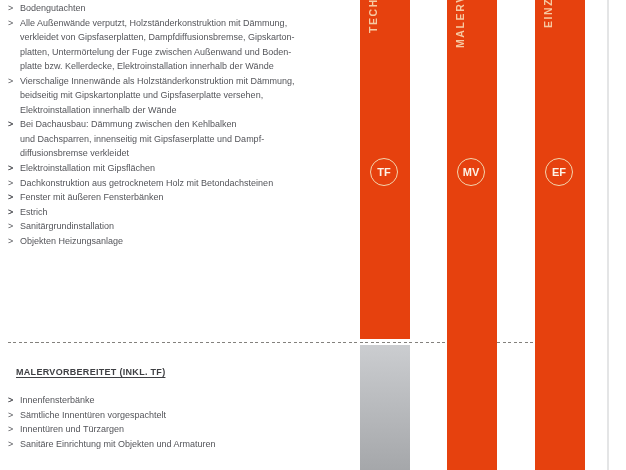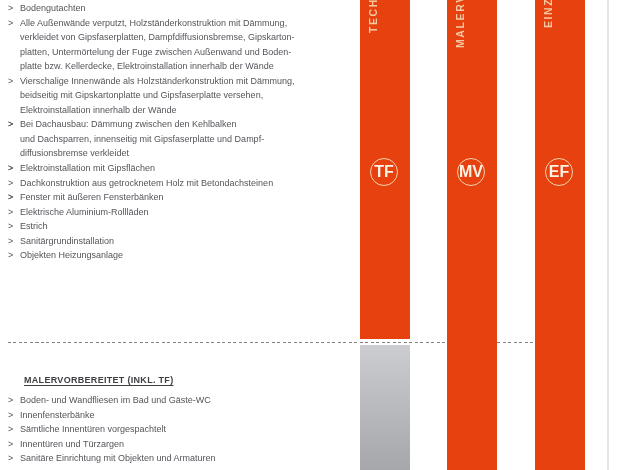--- a/index.html
+++ b/index.html
@@ -29,21 +29,21 @@
   }
   .feature-list li .marker {
     position: absolute; left: 0; top: 0;
     white-space: normal;
   }
   #list-technikfertig { position: absolute; left: 8px; top: 1px; width: 340px; }
   #list-malervorbereitet { position: absolute; left: 8px; top: 393px; width: 340px; }
 
   .section-heading {
     position: absolute; left: 8px; top: 359px;
-    margin: 16px;
+    margin: 8px;
     font-size: 9px; font-weight: bold;
     letter-spacing: 0.3px;
     color: #3e3f43;
     text-decoration: underline;
     text-underline-offset: 2px;
   }
 
   
   .dashed-divider {
     position: absolute; left: 8px; top: 342px;
@@ -84,21 +84,21 @@
   #col-tf .vlabel { top: 21px; }
   #col-mv .vlabel { top: 36px; }
   #col-ef .vlabel { top: 16px; }
 
   .badge {
     position: absolute; left: 10px; top: 158px;
     width: 26px; height: 26px;
     border: 1.6px solid #f3d4ad;
     border-radius: 50%;
     display: flex; align-items: center; justify-content: center;
-    font-size: 16px; font-weight: bold;
+    font-size: 11px; font-weight: bold;
     color: #fdf3e6;
   }
 
   
   .page-edge-line {
     position: absolute; left: 607px; top: 0;
     width: 2px; height: 470px;
     background: #e4e5e6;
   }
 </style>
@@ -118,31 +118,31 @@
 Elektroinstallation innerhalb der Wände</span></li>
     <li><span class="marker">&gt;</span></li>
     <li><span class="marker">&gt;</span><span>Bei Dachausbau: Dämmung zwischen den Kehlbalken
 und Dachsparren, innenseitig mit Gipsfaserplatte und Dampf-
 diffusionsbremse verkleidet</span></li>
     <li><span class="marker">&gt;</span></li>
     <li><span class="marker">&gt;</span><span>Elektroinstallation mit Gipsflächen</span></li>
     <li><span class="marker">&gt;</span><span>Dachkonstruktion aus getrocknetem Holz mit Betondachsteinen</span></li>
     <li><span class="marker">&gt;</span></li>
     <li><span class="marker">&gt;</span><span>Fenster mit äußeren Fensterbänken</span></li>
-    <li><span class="marker">&gt;</span><span>Elektrische Aluminium-Rollläden</span></li>
+    <li><span class="marker">&gt;</span></li>
     <li><span class="marker">&gt;</span><span>Estrich</span></li>
     <li><span class="marker">&gt;</span><span>Sanitärgrundinstallation</span></li>
     <li><span class="marker">&gt;</span><span>Objekten Heizungsanlage</span></li>
   </ul>
 
   <div class="dashed-divider"></div>
 
   <h2 class="section-heading">MALERVORBEREITET (INKL. TF)</h2>
   <ul class="feature-list" id="list-malervorbereitet">
-    <li><span class="marker">&gt;</span><span>Boden- und Wandfliesen im Bad und Gäste-WC</span></li>
+    <li><span class="marker">&gt;</span></li>
     <li><span class="marker">&gt;</span><span>Innenfensterbänke</span></li>
     <li><span class="marker">&gt;</span><span>Sämtliche Innentüren vorgespachtelt</span></li>
     <li><span class="marker">&gt;</span><span>Innentüren und Türzargen</span></li>
     <li><span class="marker">&gt;</span><span>Sanitäre Einrichtung mit Objekten und Armaturen</span></li>
   </ul>
 
   <div class="col" id="col-tf">
     <div class="orange-top"></div>
     <div class="gray-extension"></div>
     <span class="vlabel">TECHNIKFERTIG</span>

